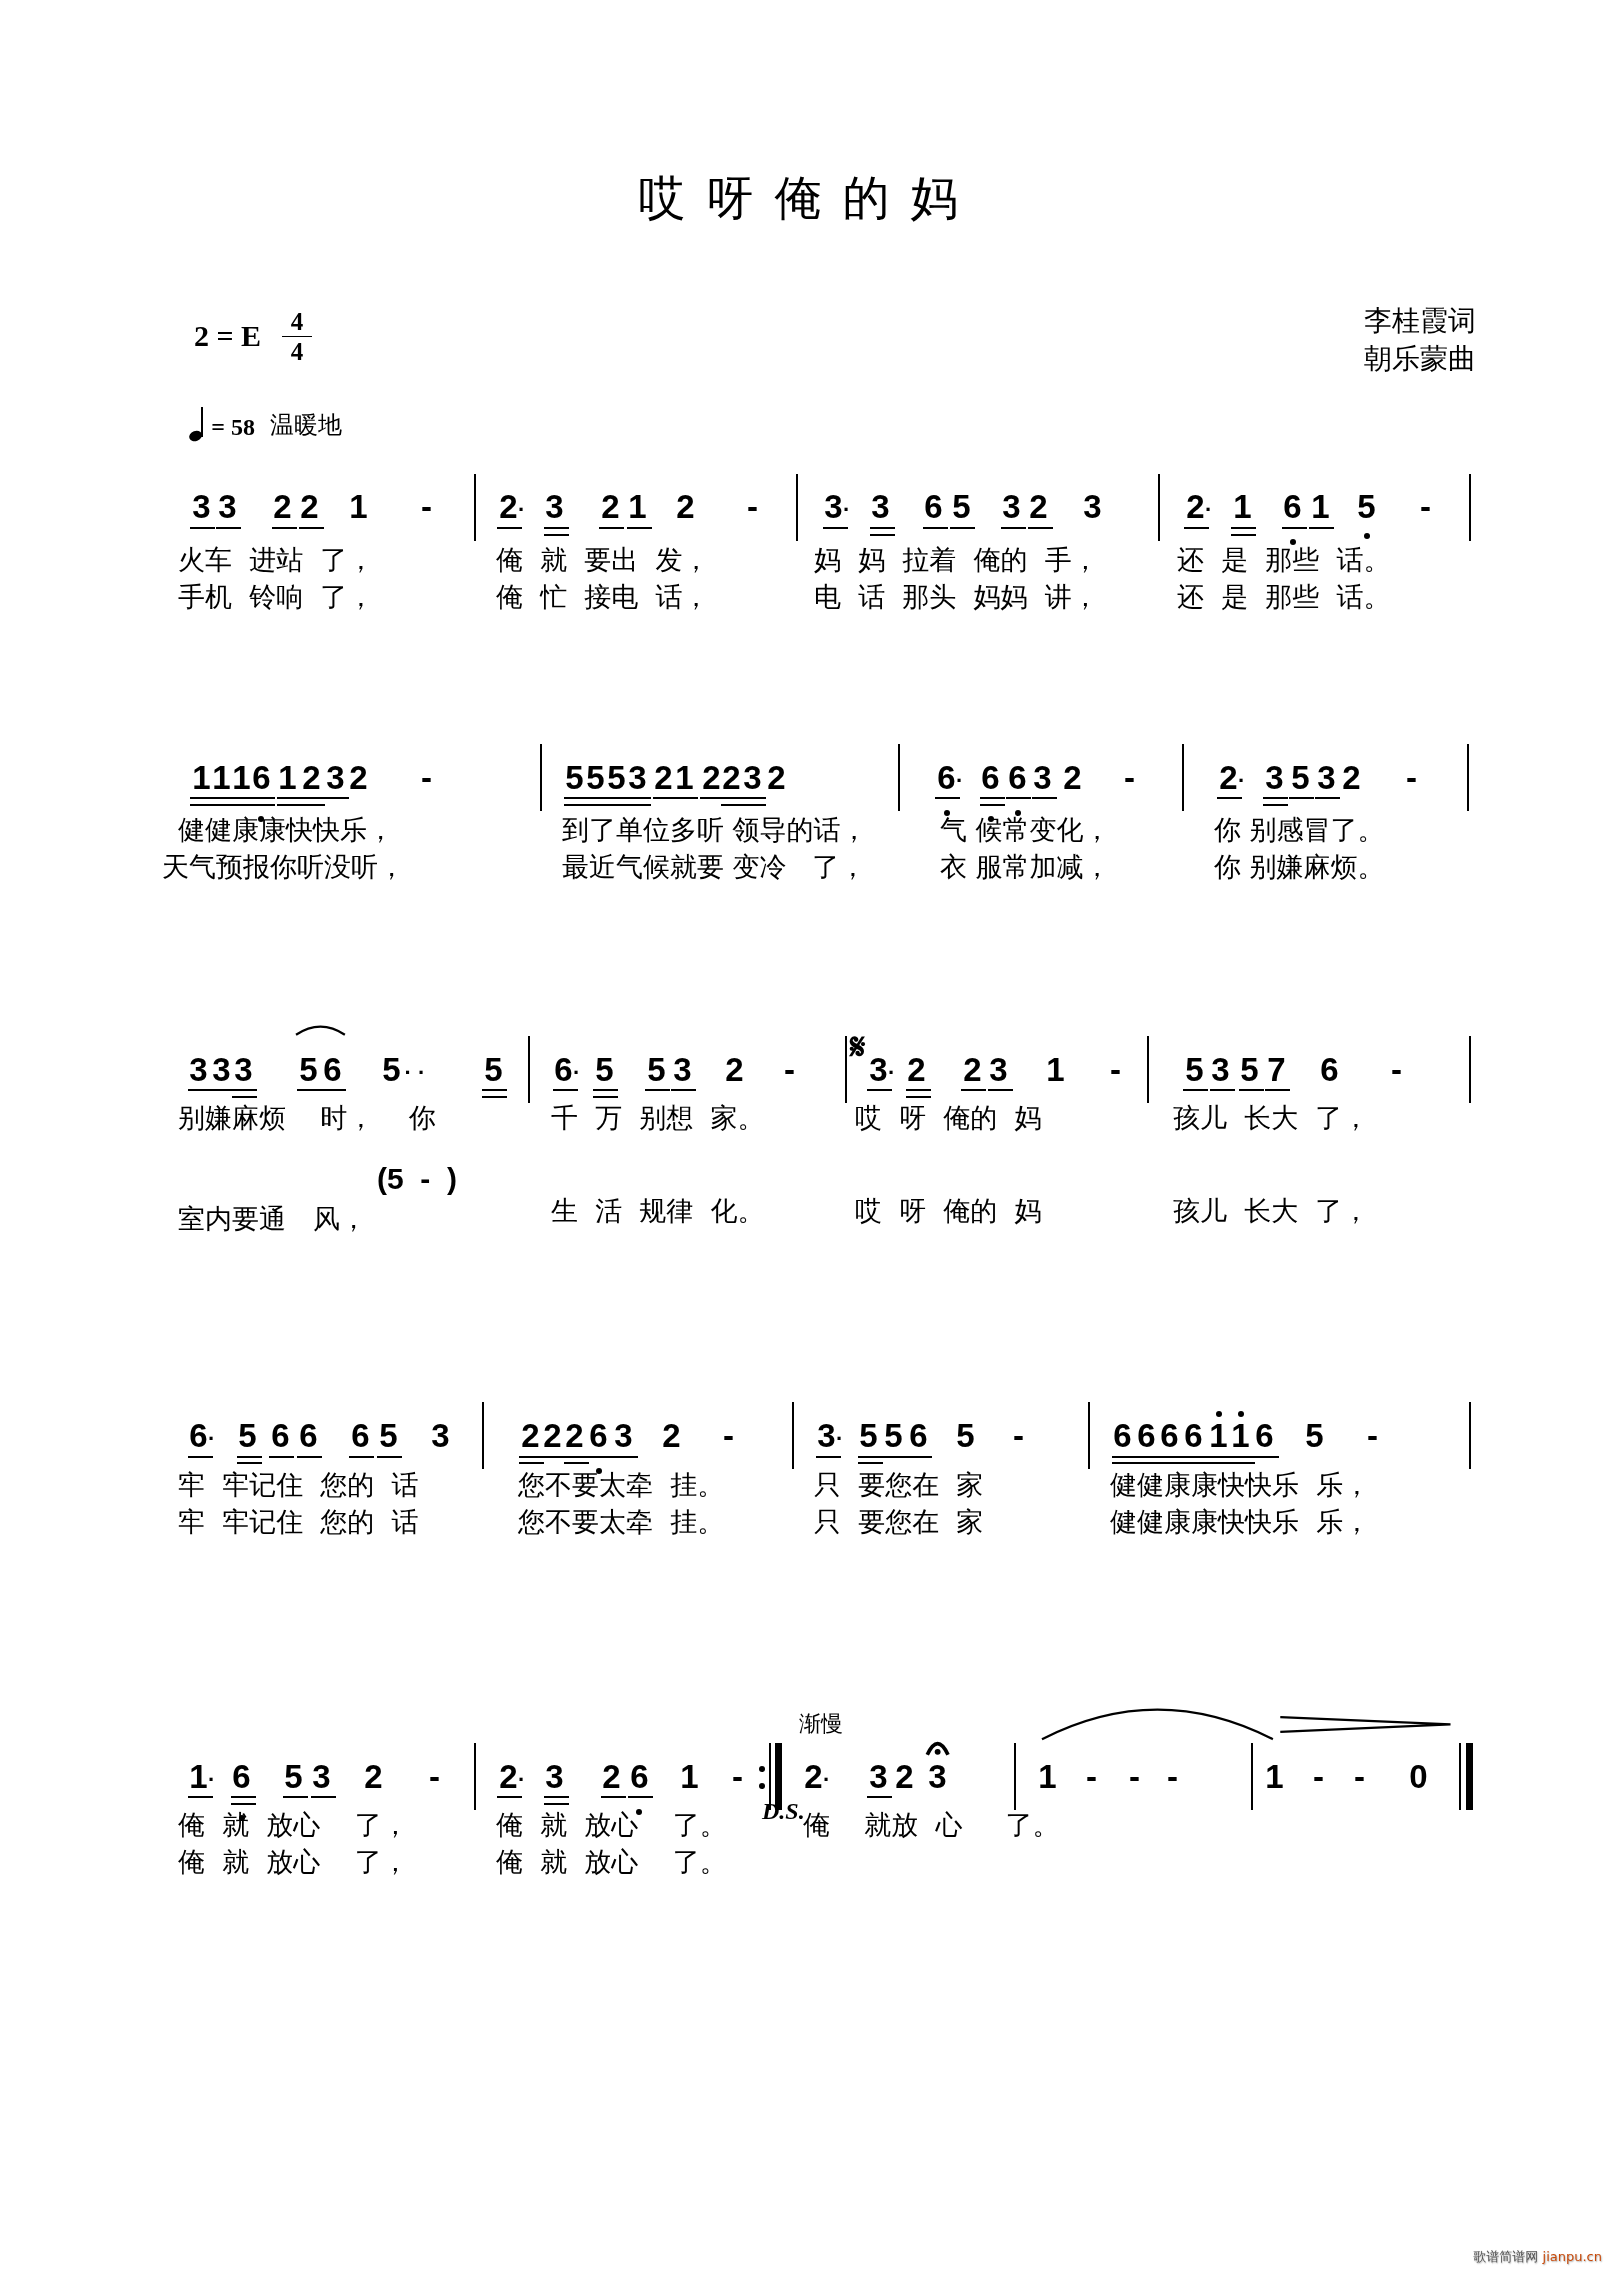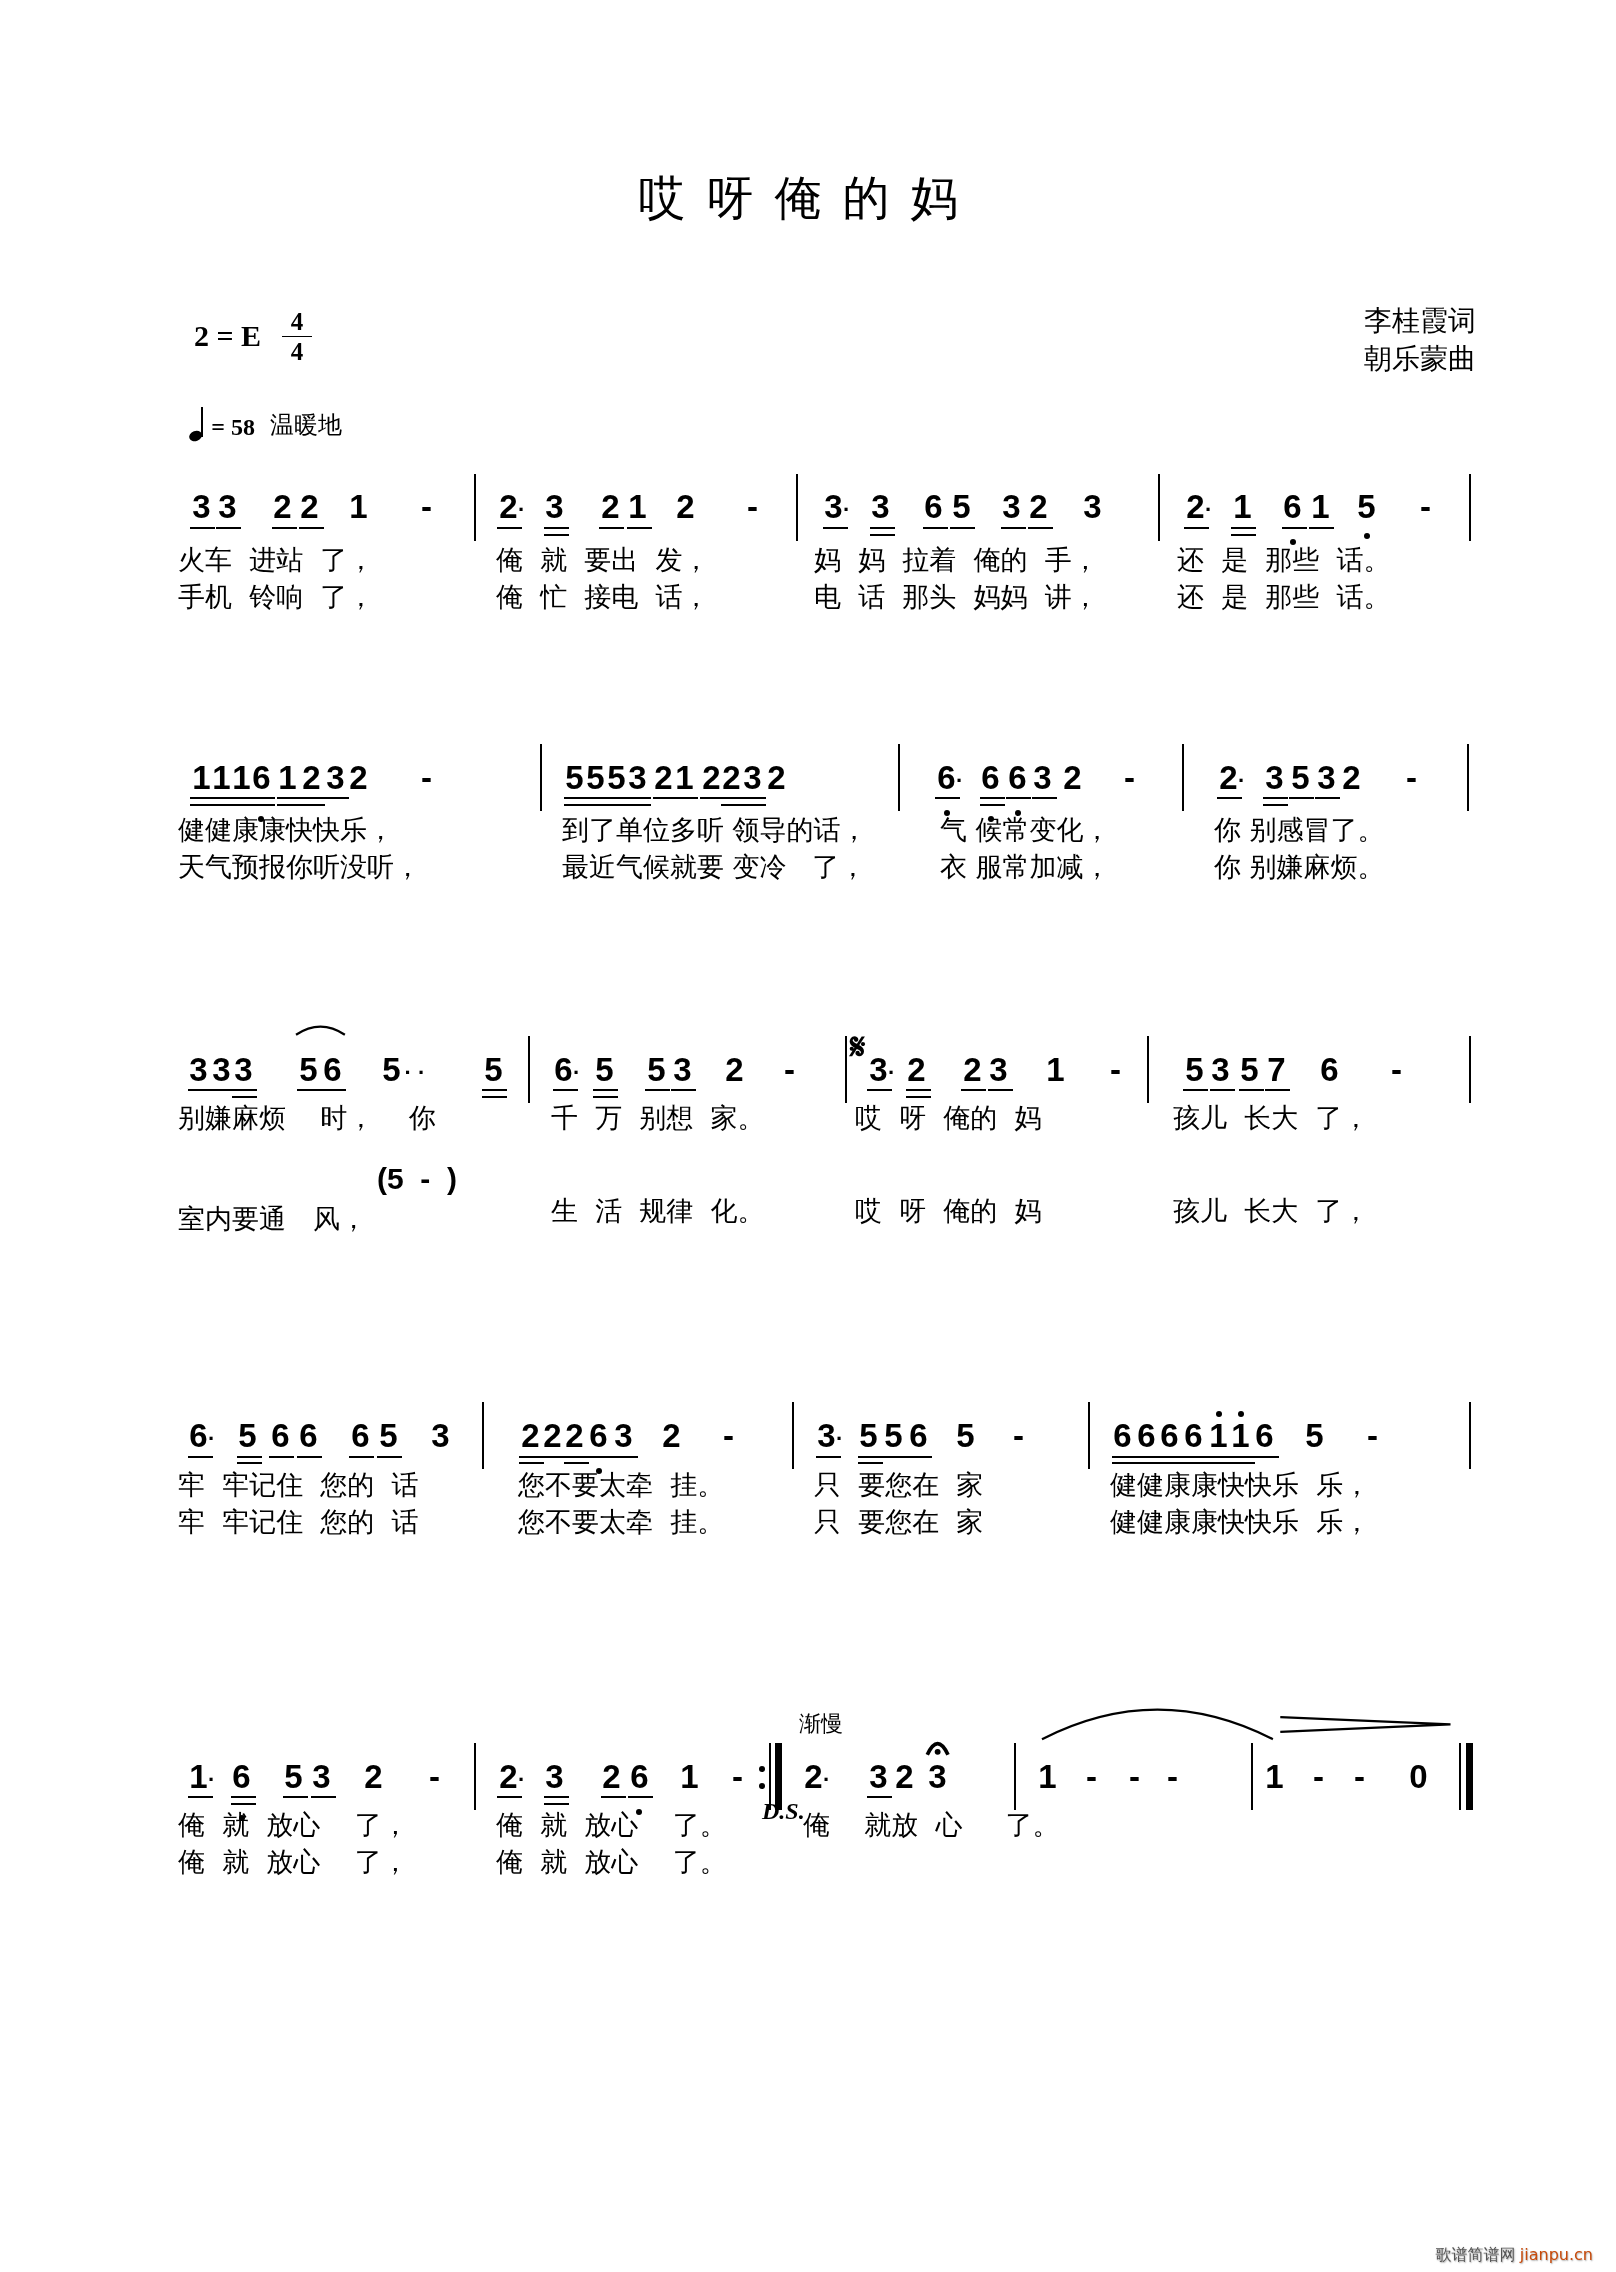--- a/index.html
+++ b/index.html
@@ -28,21 +28,21 @@
   .ldot { position:absolute; width:6px; height:6px; border-radius:50%; background:#000; }
   .hdot { position:absolute; width:6px; height:6px; border-radius:50%; background:#000; }
   .barline { position:absolute; width:2.2px; background:#000; }
   .dbar-thick { position:absolute; width:6.7px; background:#000; }
   .lyric { position:absolute; font-family:"DejaVu Serif", serif; font-size:27px; white-space:pre; }
   .mark { position:absolute; }
   .segno { font-family:"DejaVu Serif", serif; font-size:36px; font-weight:bold; }
   .ds { font-family:"Liberation Serif", serif; font-style:italic; font-weight:bold; font-size:24px; }
   .rit { font-family:"DejaVu Sans", sans-serif; font-size:22px; }
   .paren { position:absolute; font-size:30px; font-family:"Liberation Sans", sans-serif; font-weight:bold; }
-  .watermark { position:absolute; right:24px; bottom:7.4px; font-size:16px; color:#555;
+  .watermark { position:absolute; right:15px; bottom:7.4px; font-size:13px; color:#555;
                font-family:"DejaVu Sans", sans-serif; text-shadow:0.7px 0.7px 1.5px #aaa; }
   .watermark .en { color:#c84a0a; margin-left:4.4px; }
   svg.over { position:absolute; left:0; top:0; width:1617px; height:2273px; pointer-events:none; }
 </style>
 </head>
 <body>
 
 <div class="title">哎呀俺的妈</div>
 
 <div class="key">
@@ -203,21 +203,21 @@
     <div class="tok" style="left: 1339px; top: 759px;">2</div>
     <div class="tok" style="left: 1399px; top: 759px;">-</div>
     <div class="barline" style="left: 540px; top: 744px; height: 67px;"></div>
     <div class="barline" style="left: 898px; top: 744px; height: 67px;"></div>
     <div class="barline" style="left: 1182px; top: 744px; height: 67px;"></div>
     <div class="barline" style="left: 1467px; top: 744px; height: 67px;"></div>
     <div class="lyric" style="left: 178px; top: 812px;">健健康康快快乐，</div>
     <div class="lyric" style="left: 562px; top: 812px;">到了单位多听 领导的话，</div>
     <div class="lyric" style="left: 940px; top: 812px;">气 候常变化，</div>
     <div class="lyric" style="left: 1214px; top: 812px;">你 别感冒了。</div>
-    <div class="lyric" style="left: 178px; top: 849px;">天气预报你听没听，</div>
+    <div class="lyric" style="left: 162px; top: 849px;">天气预报你听没听，</div>
     <div class="lyric" style="left: 562px; top: 849px;">最近气候就要 变冷   了，</div>
     <div class="lyric" style="left: 940px; top: 849px;">衣 服常加减，</div>
     <div class="lyric" style="left: 1214px; top: 849px;">你 别嫌麻烦。</div>
     <div class="tok" style="left: 186px; top: 1051px;">3</div>
     <div class="ul" style="left: 188px; width: 25px; top: 1089px;"></div>
     <div class="tok" style="left: 209px; top: 1051px;">3</div>
     <div class="ul" style="left: 210px; width: 25px; top: 1089px;"></div>
     <div class="tok" style="left: 231px; top: 1051px;">3</div>
     <div class="ul" style="left: 232px; width: 25px; top: 1089px;"></div>
     <div class="ul" style="left: 232px; width: 25px; top: 1096px;"></div>

